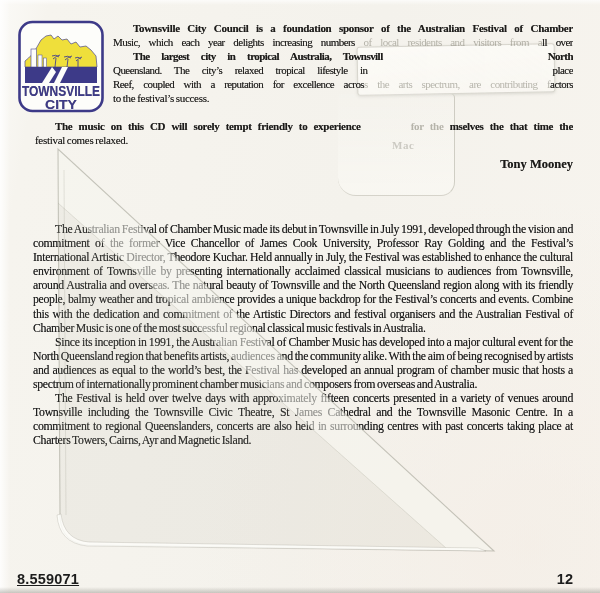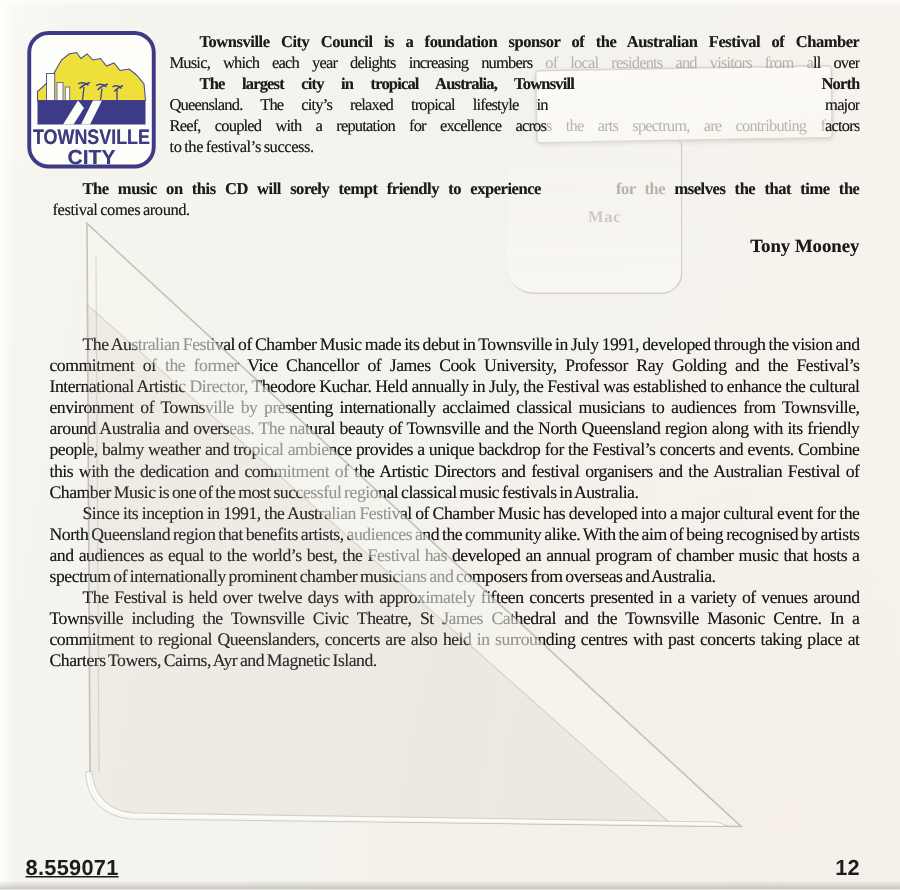--- a/index.html
+++ b/index.html
@@ -94,28 +94,28 @@
       <polygon points="37,63 45,47 51,47 43,63" fill="#fdfdfa"></polygon>
     </g>
     <text x="44" y="76" text-anchor="middle" textLength="78" lengthAdjust="spacingAndGlyphs" font-family="Liberation Sans, sans-serif" font-weight="bold" font-size="14" fill="#3d3a88">TOWNSVILLE</text>
     <text x="44" y="89" text-anchor="middle" textLength="32" lengthAdjust="spacingAndGlyphs" font-family="Liberation Sans, sans-serif" font-weight="bold" font-size="13.5" fill="#3d3a88">CITY</text>
   </svg>
 
   <div class="introA">
     <div class="ln just ind"><span>Townsville City Council is a foundation sponsor of the Australian Festival of Chamber</span></div>
     <div class="ln just xt"><span>Music, which each year delights increasing numbers</span> <span class="ghost">of local residents and visitors from a</span><span>ll over</span></div>
     <div class="ln just ind xt"><span>The largest city in tropical Australia, Townsvill</span><span class="gap g1"></span><span>North</span></div>
-    <div class="ln just xt"><span>Queensland. The city’s relaxed tropical lifestyle in</span><span class="gap g2"></span><span>major</span></div>
+    <div class="ln just xt"><span>Queensland. The city’s relaxed tropical lifestyle in</span><span class="gap g2"></span><span>place</span></div>
     <div class="ln just xt"><span>Reef, coupled with a reputation for excellence acros</span><span class="ghost">s the arts spectrum, are contributing f</span><span>actors</span></div>
     <div class="ln"><span>to the festival’s success.</span></div>
   </div>
 
   <div class="introB">
     <div class="ln just ind"><span>The music on this CD will sorely tempt friendly to experience</span><span class="gap g3"></span><span class="ghost">for the</span> <span>mselves the that time the</span></div>
-    <div class="ln"><span>festival comes around.</span></div>
+    <div class="ln"><span>festival comes relaxed.</span></div>
   </div>
 
   <div class="mac">Mac</div>
 
   <div class="sig">
     <div>Tony Mooney</div>
   </div>
 
   <div class="bodytext">
     <p>The Australian Festival of Chamber Music made its debut in Townsville in July 1991, developed through the vision and commitment of the former Vice Chancellor of James Cook University, Professor Ray Golding and the Festival’s International Artistic Director, Theodore Kuchar. Held annually in July, the Festival was established to enhance the cultural environment of Townsville by presenting internationally acclaimed classical musicians to audiences from Townsville, around Australia and overseas. The natural beauty of Townsville and the North Queensland region along with its friendly people, balmy weather and tropical ambience provides a unique backdrop for the Festival’s concerts and events. Combine this with the dedication and commitment of the Artistic Directors and festival organisers and the Australian Festival of Chamber Music is one of the most successful regional classical music festivals in Australia.</p>

